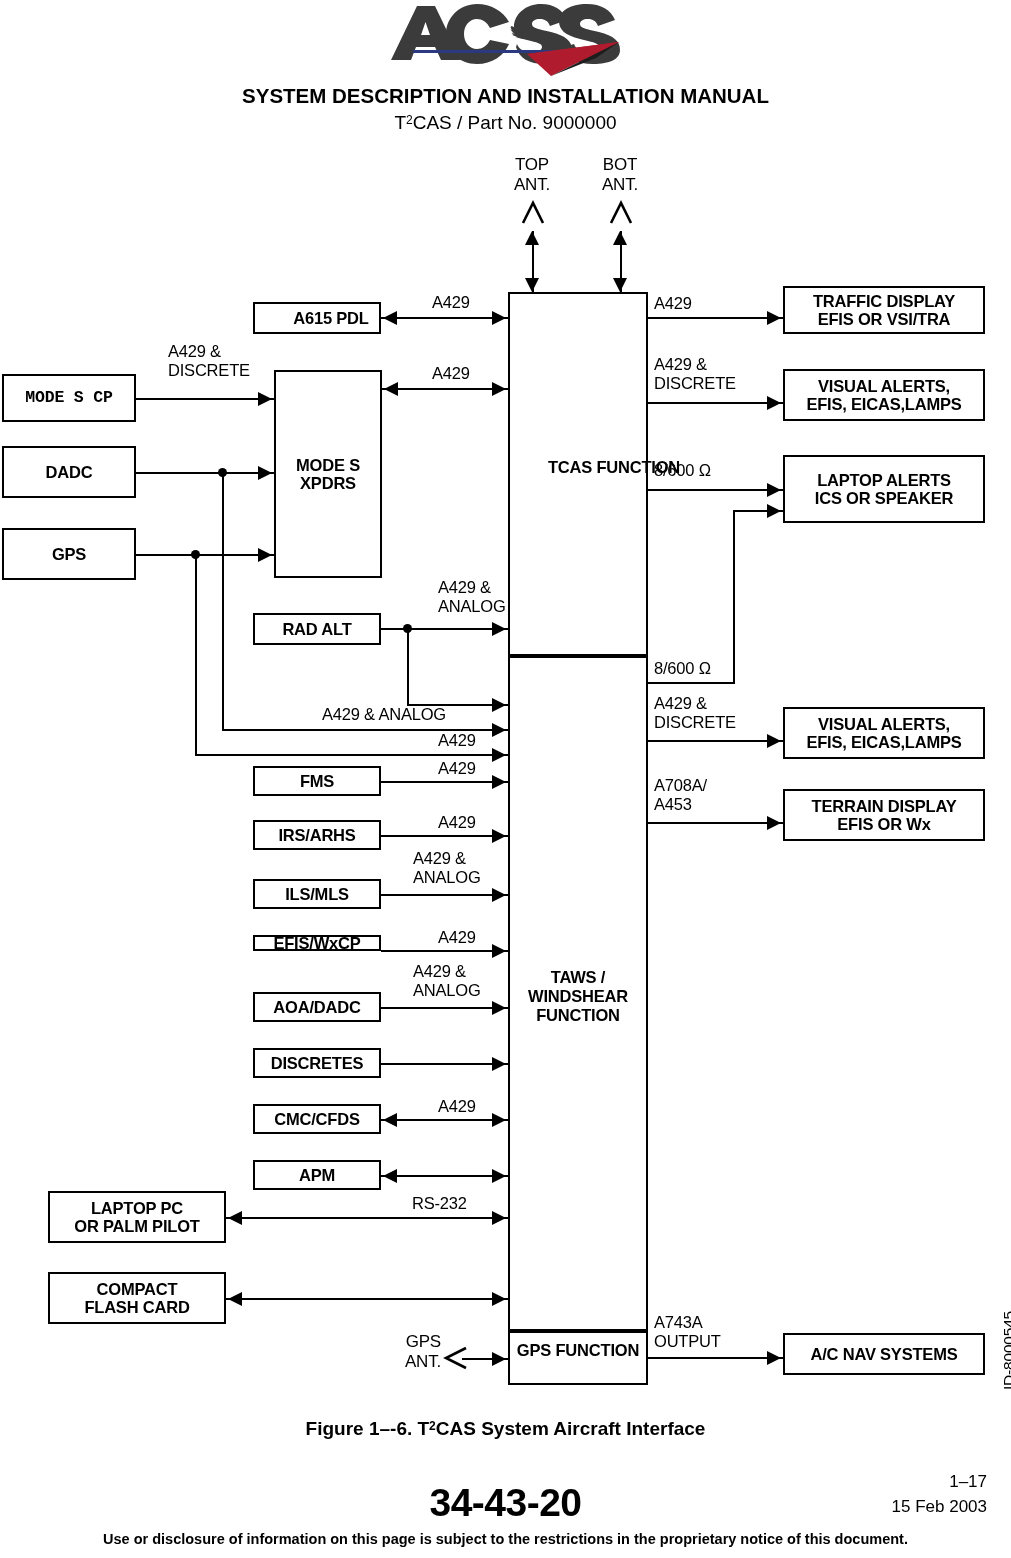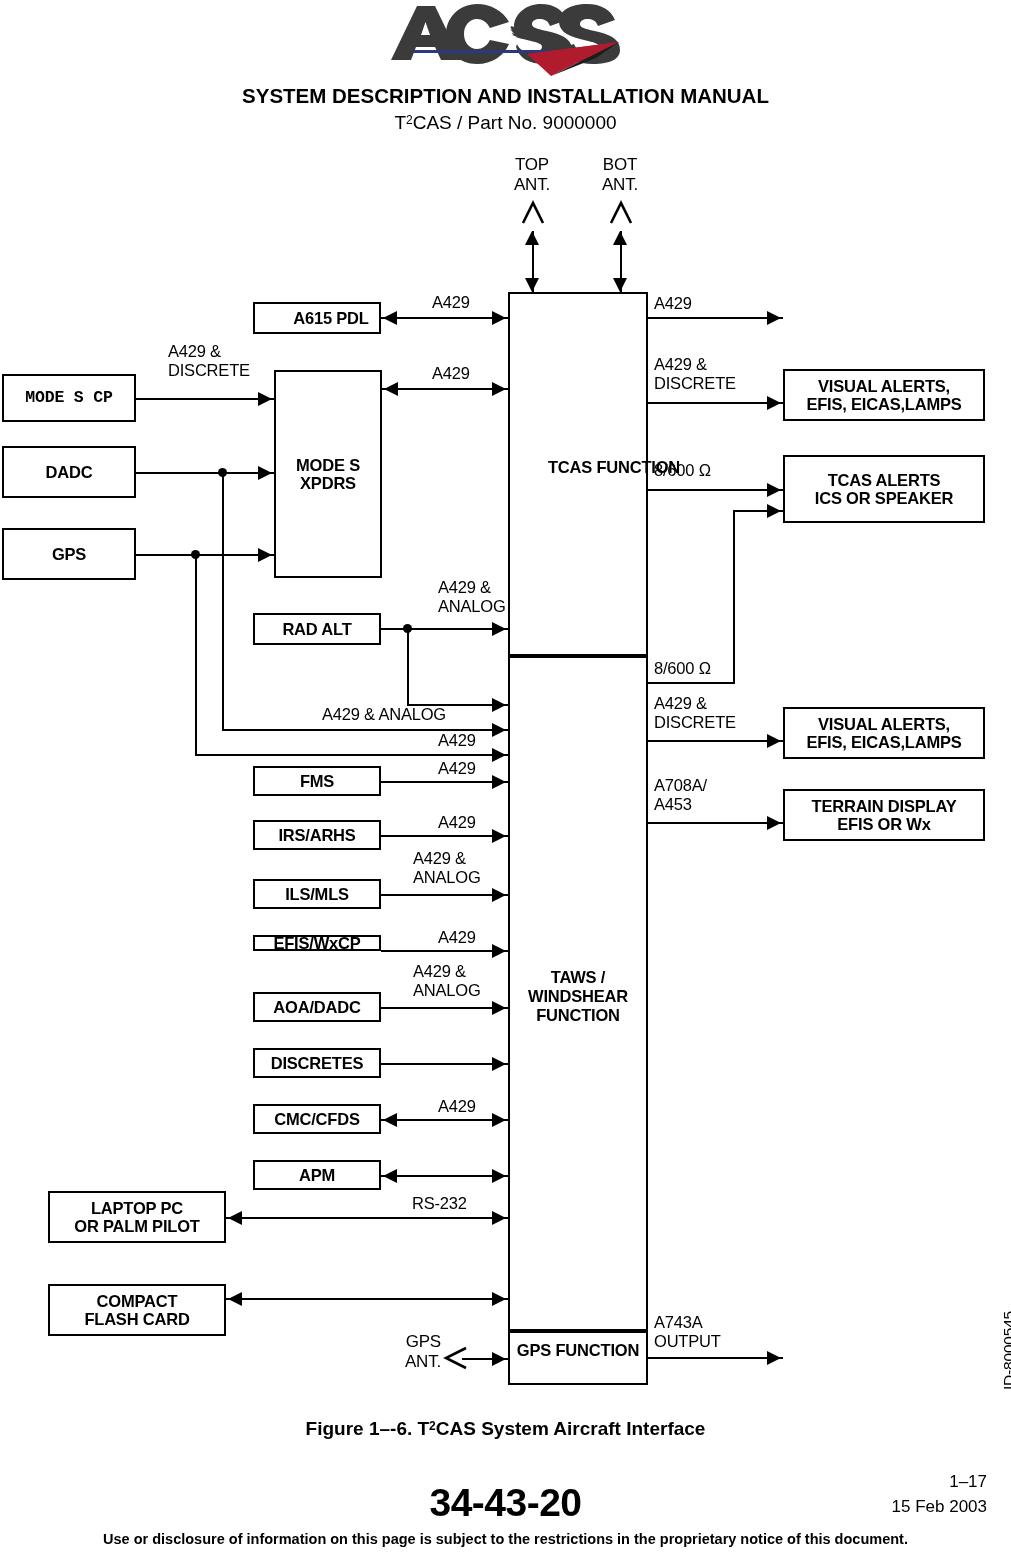--- a/index.html
+++ b/index.html
@@ -207,36 +207,39 @@
 
   <div class="box" style="left:253px; top:1048px; width:128px; height:30px;">DISCRETES</div>
 
   <div class="box" style="left:253px; top:1104px; width:128px; height:30px;">CMC/CFDS</div>
 
   <div class="box" style="left:253px; top:1160px; width:128px; height:30px;">APM</div>
 
   <div class="box" style="left:48px; top:1191px; width:178px; height:52px; white-space:pre-line;">LAPTOP PC
 OR PALM PILOT</div>
 
-  <div class="box" style="left:48px; top:1272px; width:178px; height:52px; white-space:pre-line;margin-top:12px;">COMPACT
+  <div class="box" style="left:48px; top:1272px; width:178px; height:52px; white-space:pre-line;">COMPACT
 FLASH CARD</div>
 
+  <div class="box" style="left:783px; top:286px; width:202px; height:48px; white-space:pre-line;">TRAFFIC DISPLAY
+EFIS OR VSI/TRA</div>
 
   <div class="box" style="left:783px; top:369px; width:202px; height:52px; white-space:pre-line;">VISUAL ALERTS,
 EFIS, EICAS,LAMPS</div>
 
-  <div class="box" style="left:783px; top:455px; width:202px; height:68px; white-space:pre-line;">TCAS ALERTS
+  <div class="box" style="left:783px; top:455px; width:202px; height:68px; white-space:pre-line;">LAPTOP ALERTS
 ICS OR SPEAKER</div>
 
   <div class="box" style="left:783px; top:707px; width:202px; height:52px; white-space:pre-line;">VISUAL ALERTS,
 EFIS, EICAS,LAMPS</div>
 
   <div class="box" style="left:783px; top:789px; width:202px; height:52px; white-space:pre-line;">TERRAIN DISPLAY
 EFIS OR Wx</div>
 
+  <div class="box" style="left:783px; top:1333px; width:202px; height:42px;">A/C NAV SYSTEMS</div>
 
   <div class="hline" style="left:381px; top:317px; width:127px;"></div>
   <div class="ar l" style="left:383px; top:311px;"></div>
   <div class="ar r" style="left:492px; top:311px;"></div>
   <div class="sig" style="left:432px; top:293px;">A429</div>
 
   <div class="hline" style="left:136px; top:398px; width:138px;"></div>
   <div class="ar r" style="left:258px; top:392px;"></div>
   <div class="sig" style="left:168px; top:342px;">A429 &amp;
 DISCRETE</div>

